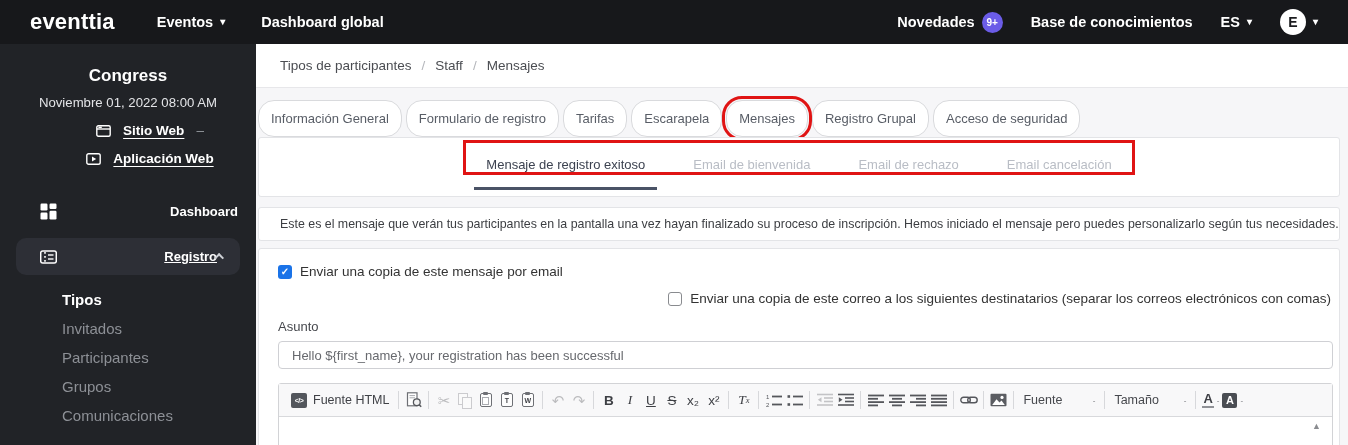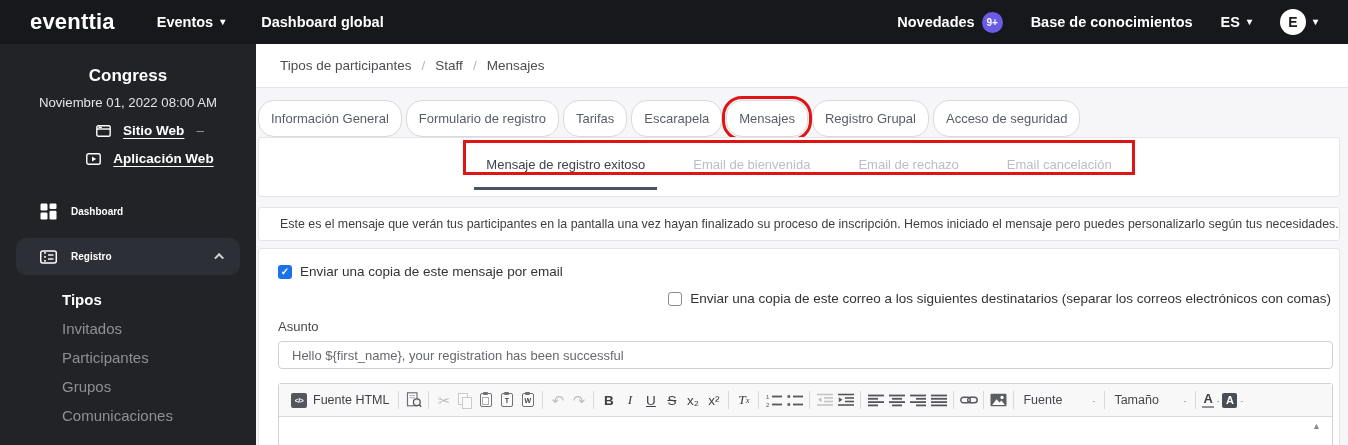--- a/index.html
+++ b/index.html
@@ -22,23 +22,23 @@
 
   
   .sidebar { position:absolute; left:0; top:44px; width:256px; height:401px; background:#212327; color:#fff; z-index:20; }
   .event-name { text-align:center; font-size:17px; font-weight:bold; margin-top:22px; }
   .event-date { text-align:center; font-size:13.2px; color:#e3e4e7; margin-top:9px; }
   .side-link { display:flex; align-items:center; justify-content:center; gap:12px; margin-top:13px;
                font-size:13.5px; font-weight:bold; color:#fff; cursor:pointer;margin-left:44px; }
   .side-link .lbl { text-decoration:underline; text-underline-offset:3px; }
   .side-link .suffix { color:#9a9da3; font-weight:normal; }
   .menu { margin-top:26px; }
-  .menu-item { display:flex; align-items:center; height:38px; padding:0 18px 0 40px; font-size:10px; font-weight:bold; cursor:pointer; }
+  .menu-item { display:flex; align-items:center; height:38px; padding:0 18px 0 40px; font-size:13px; font-weight:bold; cursor:pointer;text-align:right; }
   .menu-item .mi-label { margin-left:14px; flex:1; }
-  .menu-item.pill { background:#2d2f36; border-radius:10px; margin:8px 16px 6px 16px; padding:0 16px 0 24px; height:37px; }
+  .menu-item.pill { background:#2d2f36; border-radius:10px; margin:8px 16px 6px 16px; padding:0 16px 0 24px; height:37px;text-decoration:underline; }
   .chev-up { width:7px; height:7px; border-left:2px solid #cdd0d5; border-top:2px solid #cdd0d5; transform:rotate(45deg) translateY(2px); }
   .submenu { margin-top:10px; }
   .submenu-item { padding-left:62px; height:29px; display:flex; align-items:center; font-size:15px; color:#8d9096; cursor:pointer; }
   .submenu-item.active { color:#fff; font-weight:bold; }
 
   
   .main { position:absolute; left:256px; top:44px; width:1092px; height:401px; background:#f6f6f8; }
   .breadcrumb-bar { position:absolute; left:0; top:0; width:100%; height:44px; background:#fff;
                     border-bottom:1px solid #e7e7ea; display:flex; align-items:center; padding-left:24px;
                     font-size:13.5px; color:#4b4d52; }

